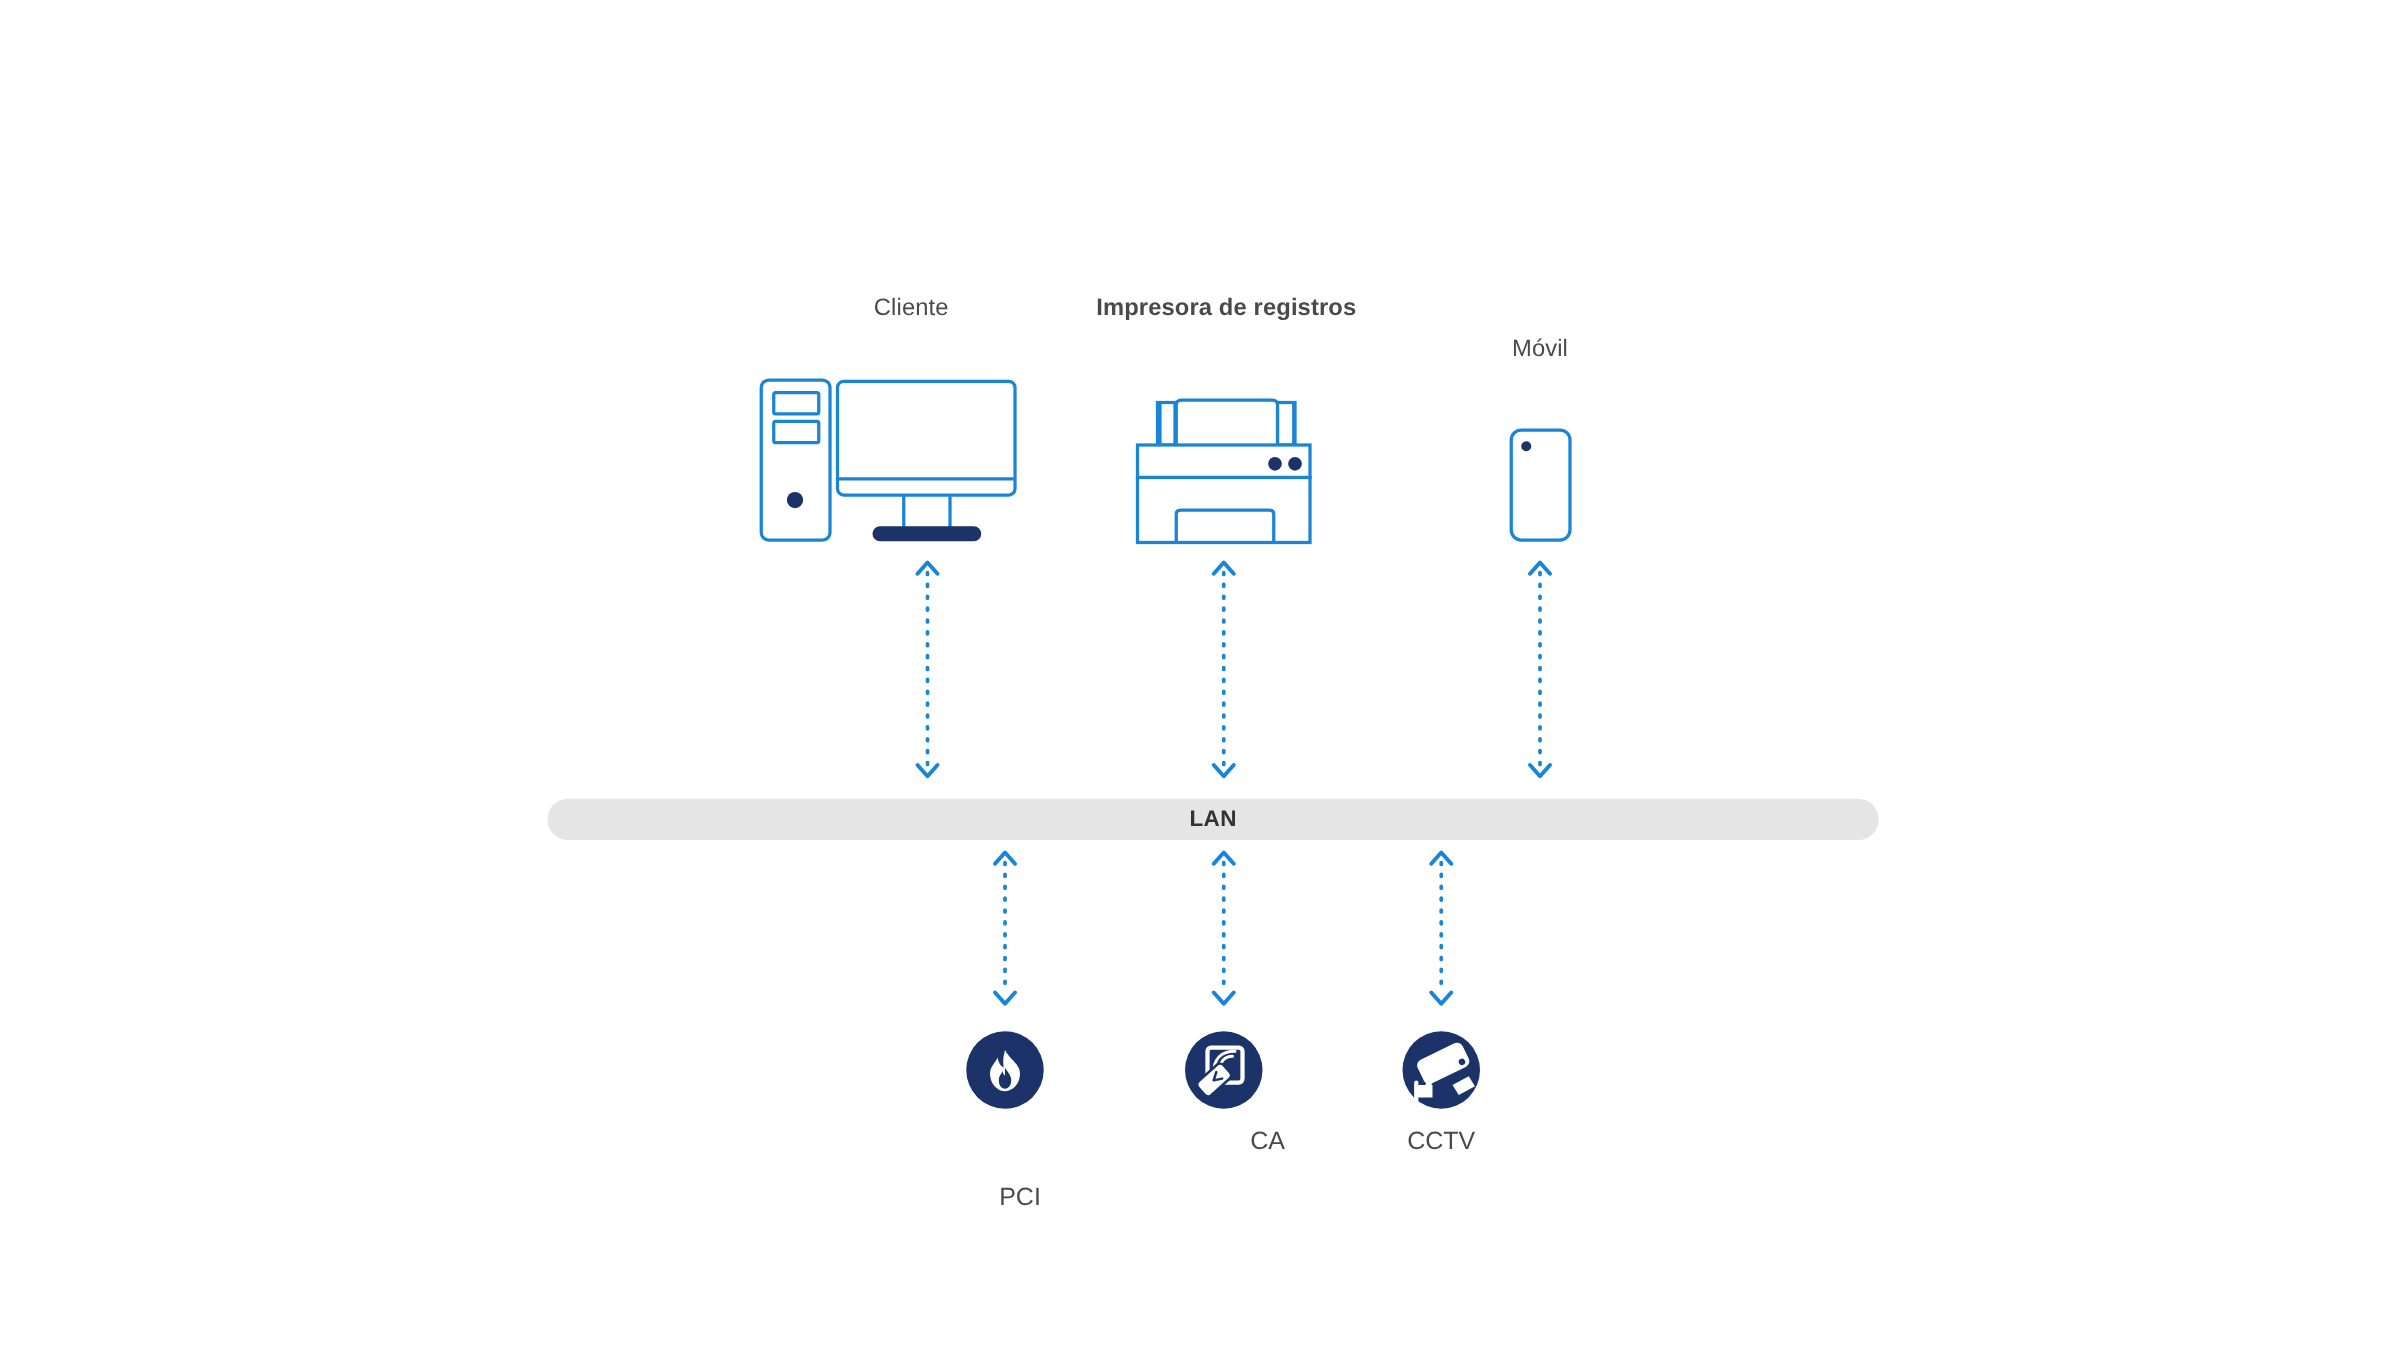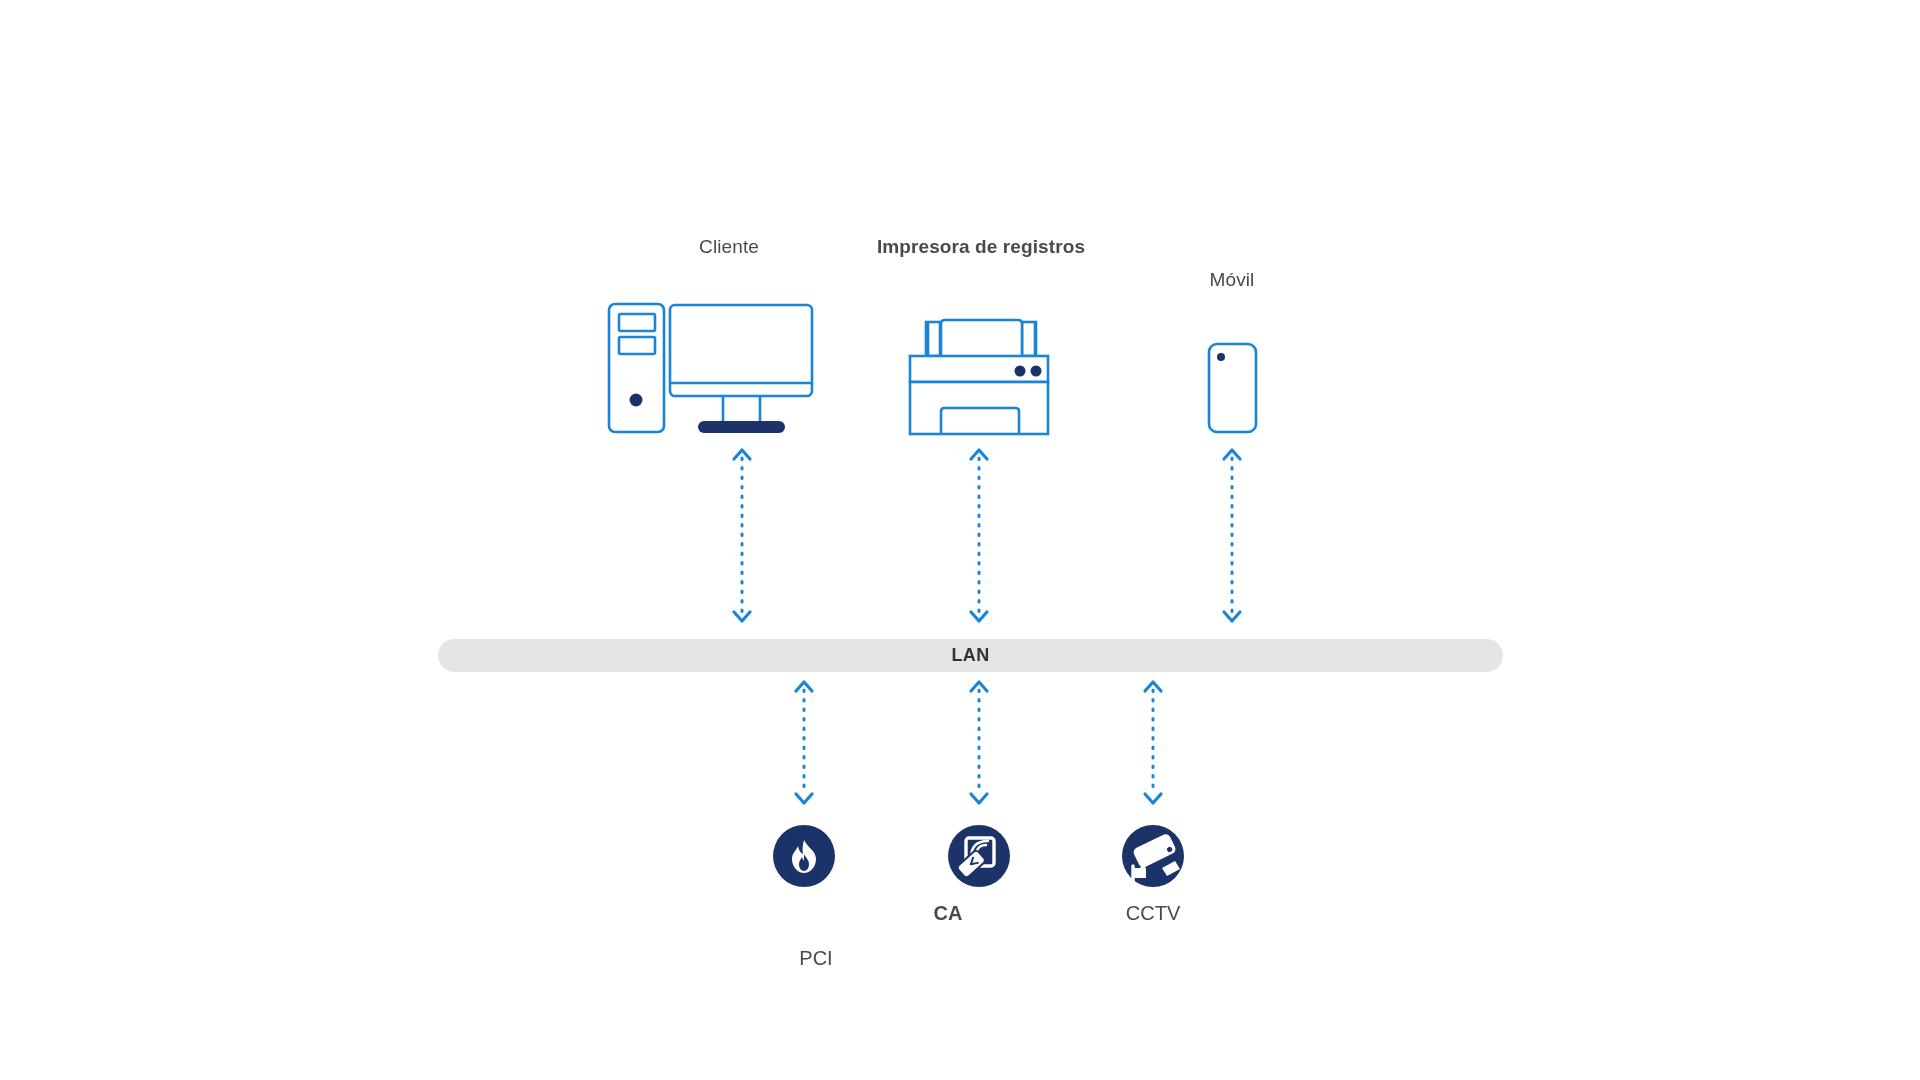--- a/index.html
+++ b/index.html
@@ -191,14 +191,14 @@
 
 <div class="lan-bar">
   <div class="lan-bar-text">LAN</div>
 </div>
 
 <div class="node-label" style="left:729px; top:236px;">Cliente</div>
 <div class="node-label" style="left:981px; top:236px;font-weight:bold;">Impresora de registros</div>
 <div class="node-label" style="left:1232px; top:236px;margin-top:33px;">Móvil</div>
 
 <div class="service-label" style="left:816px; top:902px;margin-top:45px;">PCI</div>
-<div class="service-label" style="left:948px; top:902px;font-weight:bold;">CA</div>
+<div class="service-label" style="left:1014px; top:902px;">CA</div>
 <div class="service-label" style="left:1153px; top:902px;">CCTV</div>
 
 </body></html>

